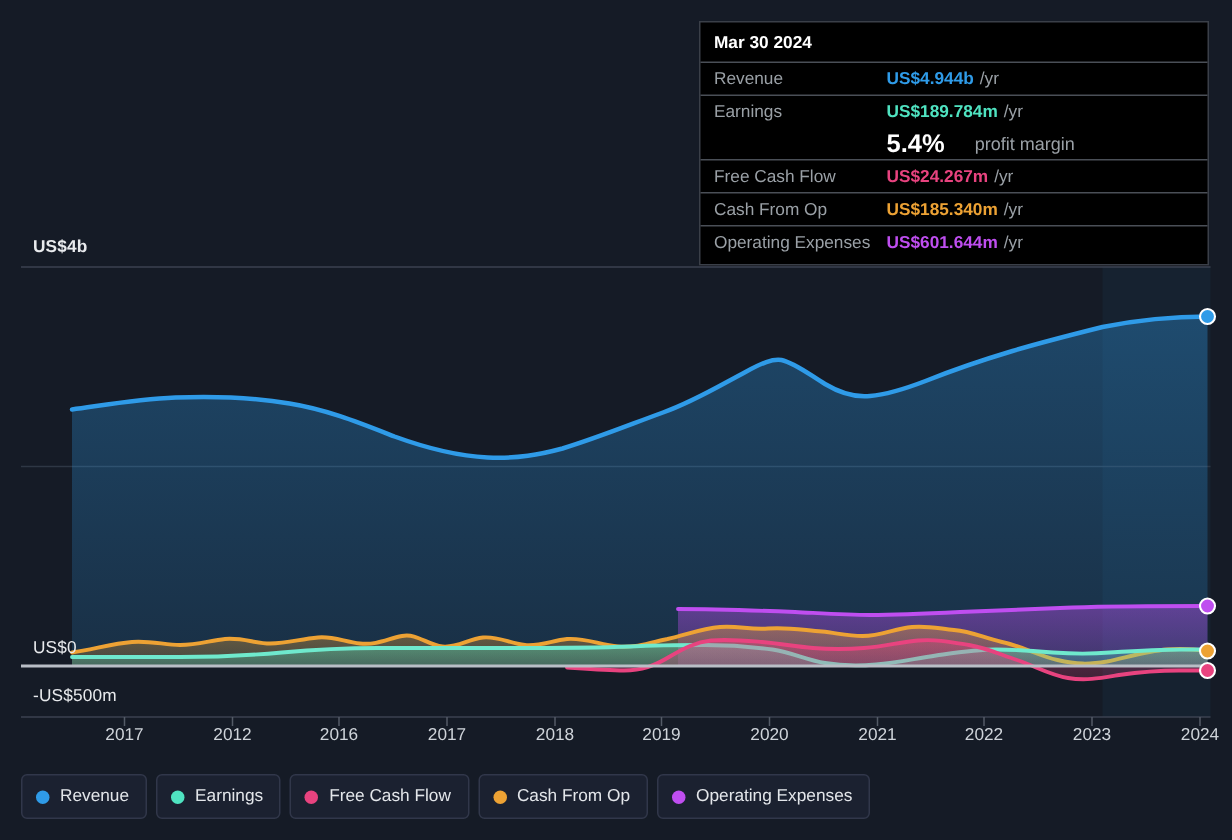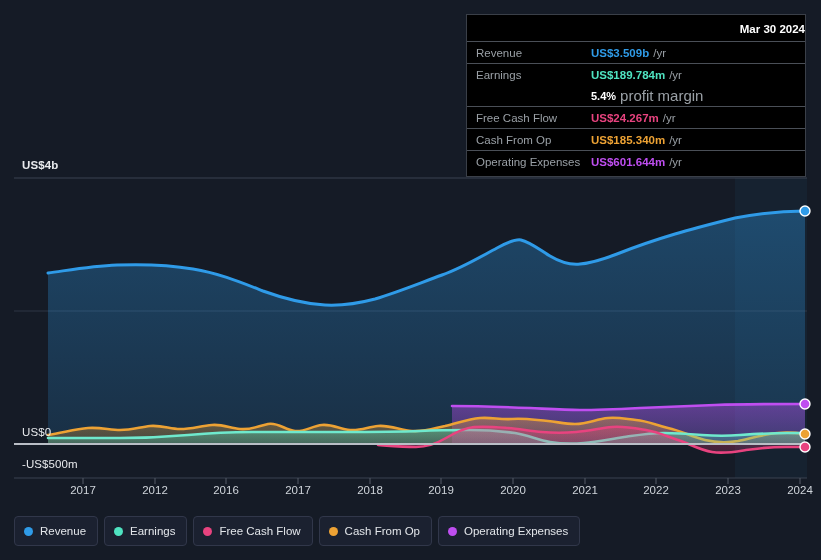--- a/index.html
+++ b/index.html
@@ -48,21 +48,20 @@
     border:1px solid #3a3f48;
     box-sizing:border-box;
     padding:6px 0 4px 0;
     z-index:40;
   }
   .tt-title{
     color:#ffffff;
     font-size:11.5px;
     font-weight:bold;
     padding:2px 0 6px 9px;
-    text-align:right;
   }
   .tt-row{
     display:flex;
     align-items:center;
     border-top:1px solid #4a4f57;
     padding:2px 0 2px 9px;
     height:17px;
     box-sizing:content-box;
   }
   .tt-row.noline{border-top:none;}
@@ -78,22 +77,22 @@
     font-weight:bold;
     white-space:nowrap;
   }
   .tt-unit{
     color:#9aa0a6;
     font-size:11.5px;
     font-weight:normal;
     margin-left:4px;
     white-space:nowrap;
   }
-  .tt-margin-val{color:#ffffff;font-size:11px;font-weight:bold;}
-  .tt-margin-txt{color:#9aa0a6;font-size:15px;margin-left:4px;}
+  .tt-margin-val{color:#ffffff;font-size:17px;font-weight:bold;}
+  .tt-margin-txt{color:#9aa0a6;font-size:12px;margin-left:20px;}
 
   
   .legend{
     position:absolute;
     left:14px;top:516px;
     display:flex;
     gap:6px;
     align-items:center;
   }
   .legend-item{
@@ -356,21 +355,21 @@
         <div class="x-tick" style="left: 728px;">2023</div>
         <div class="x-tick" style="left: 800px;">2024</div>
       </div>
   </div>
 
   <div class="tooltip">
     <div class="tt-title">Mar 30 2024</div>
 
     <div class="tt-row">
       <span class="tt-label">Revenue</span>
-      <span class="tt-value" id="tt-v0" style="color: rgb(47, 155, 232);">US$3.509b</span>
+      <span class="tt-value" id="tt-v0" style="color: rgb(47, 155, 232);">US$4.944b</span>
       <span class="tt-unit">/yr</span>
     </div>
 
     <div class="tt-row">
       <span class="tt-label">Earnings</span>
       <span class="tt-value" id="tt-v1" style="color: rgb(79, 227, 193);">US$189.784m</span>
       <span class="tt-unit">/yr</span>
     </div>
 
     <div class="tt-row noline">

